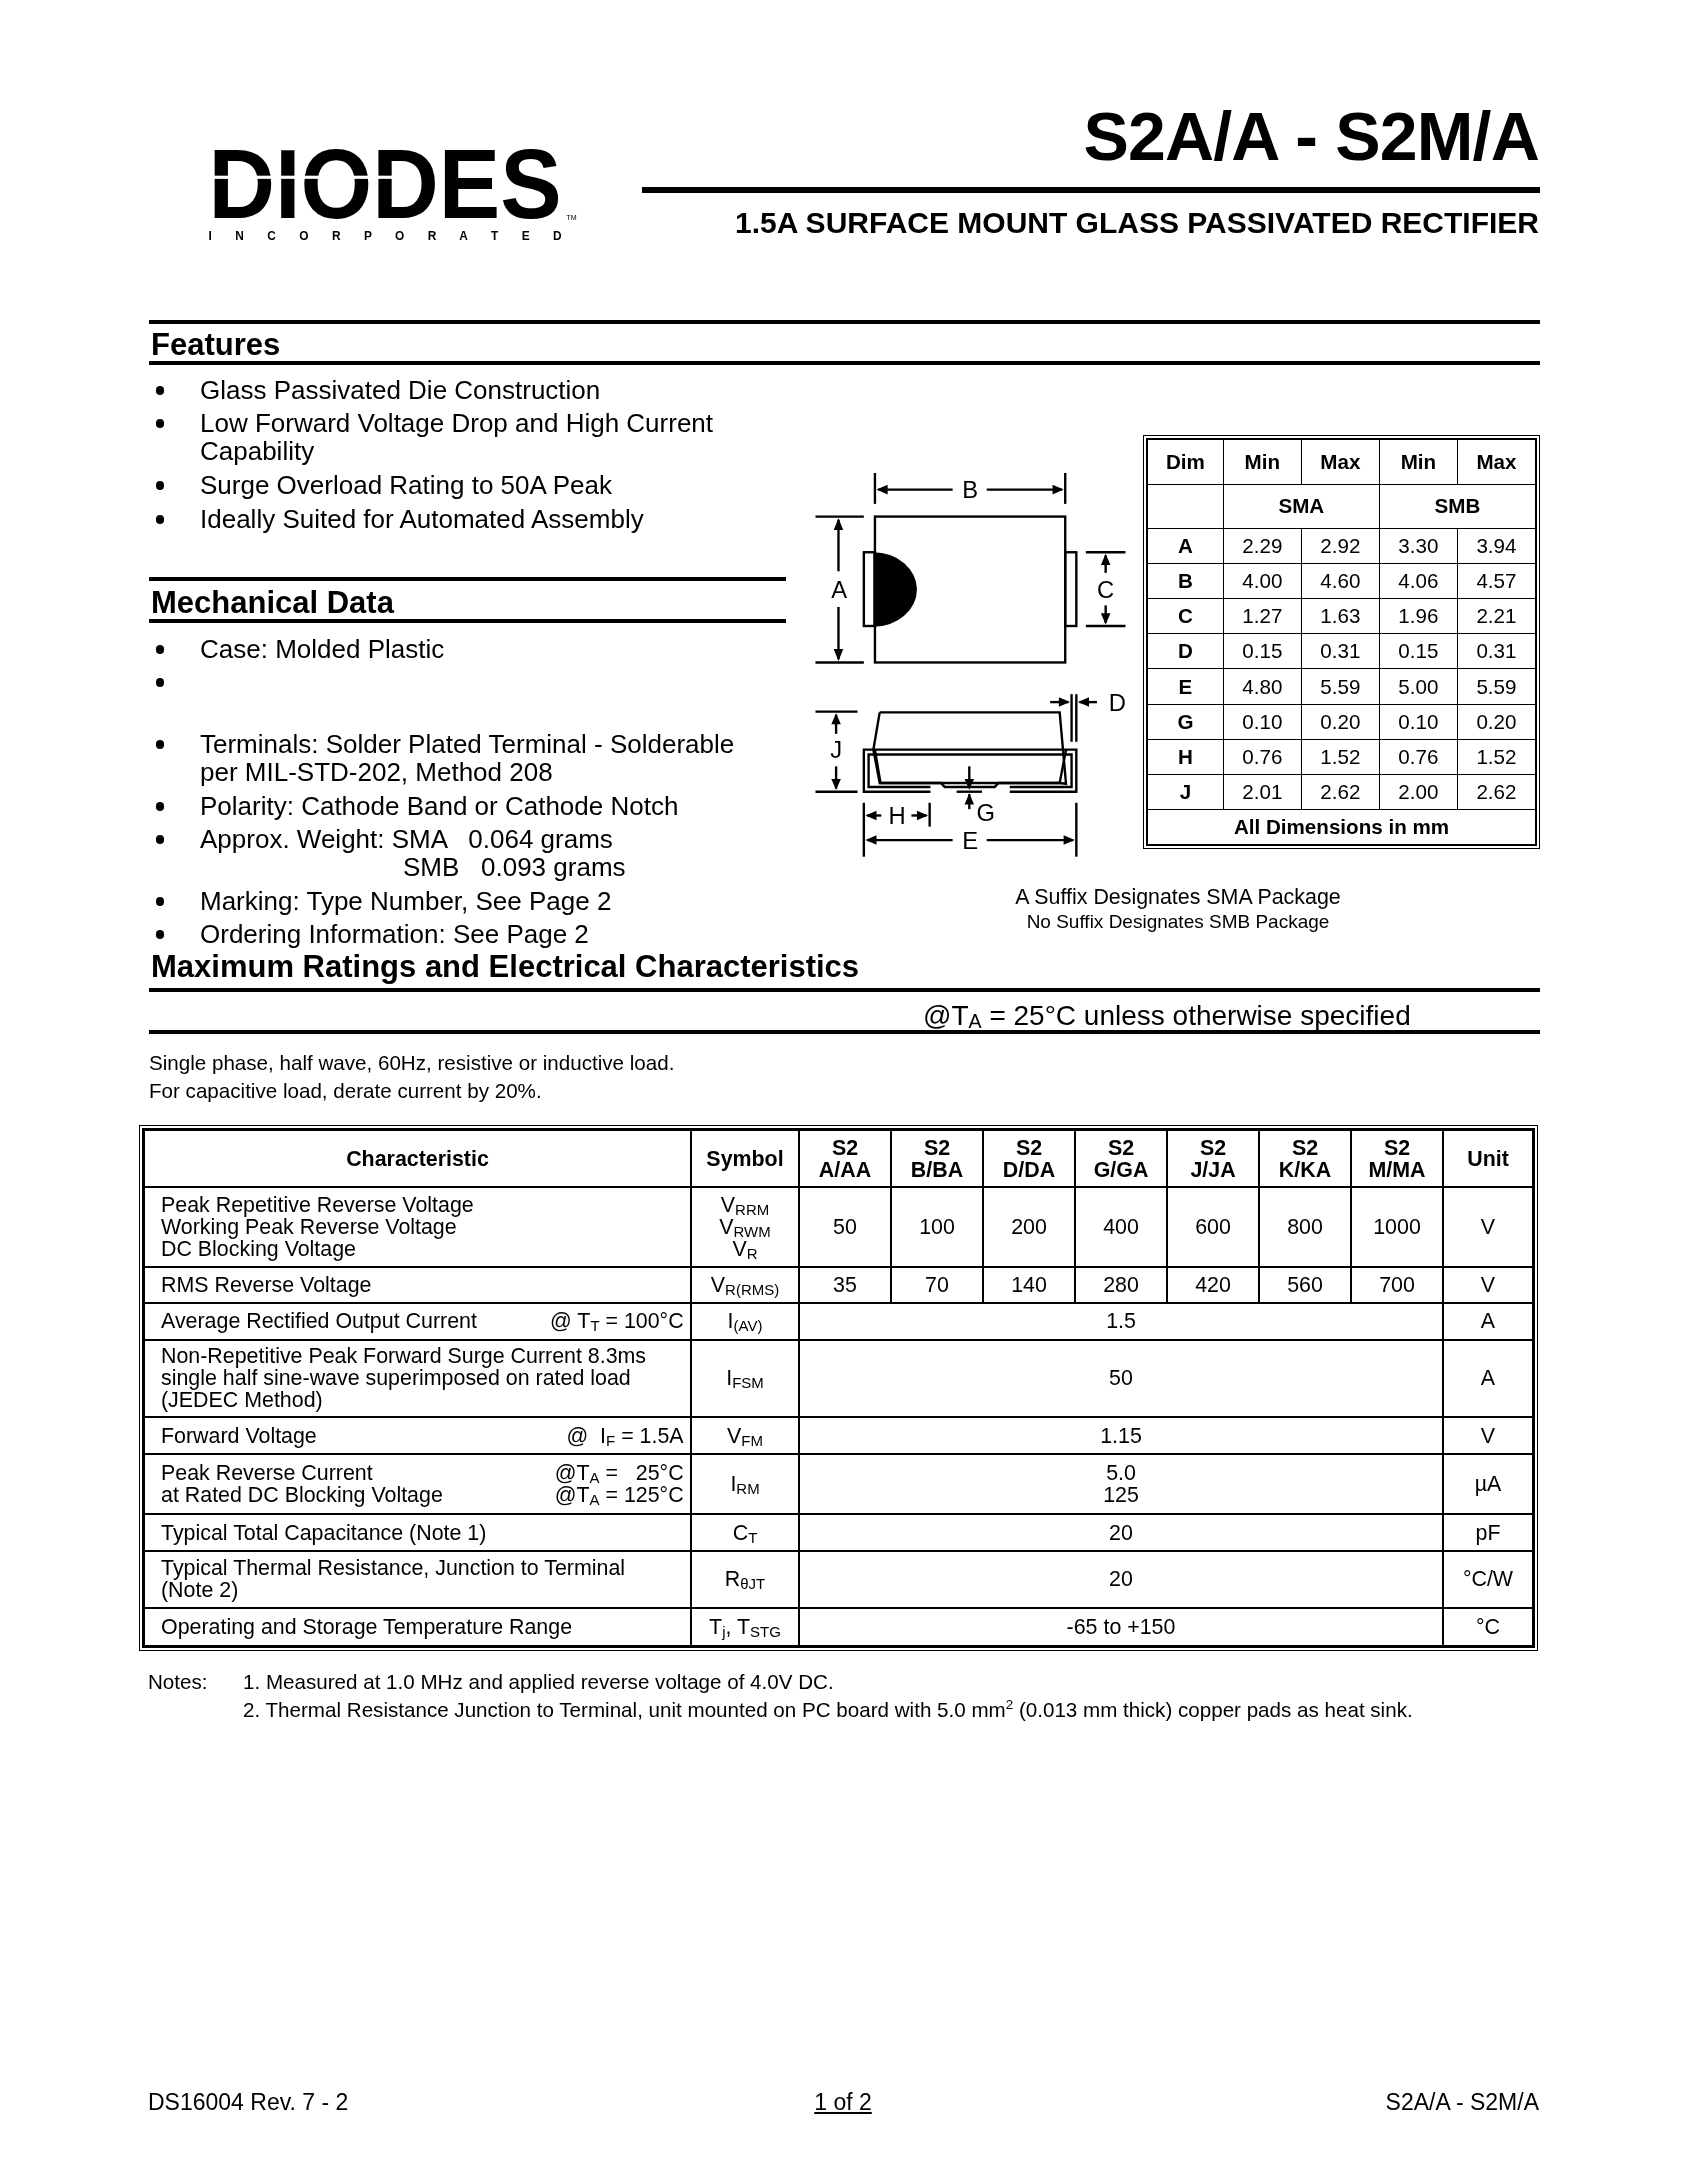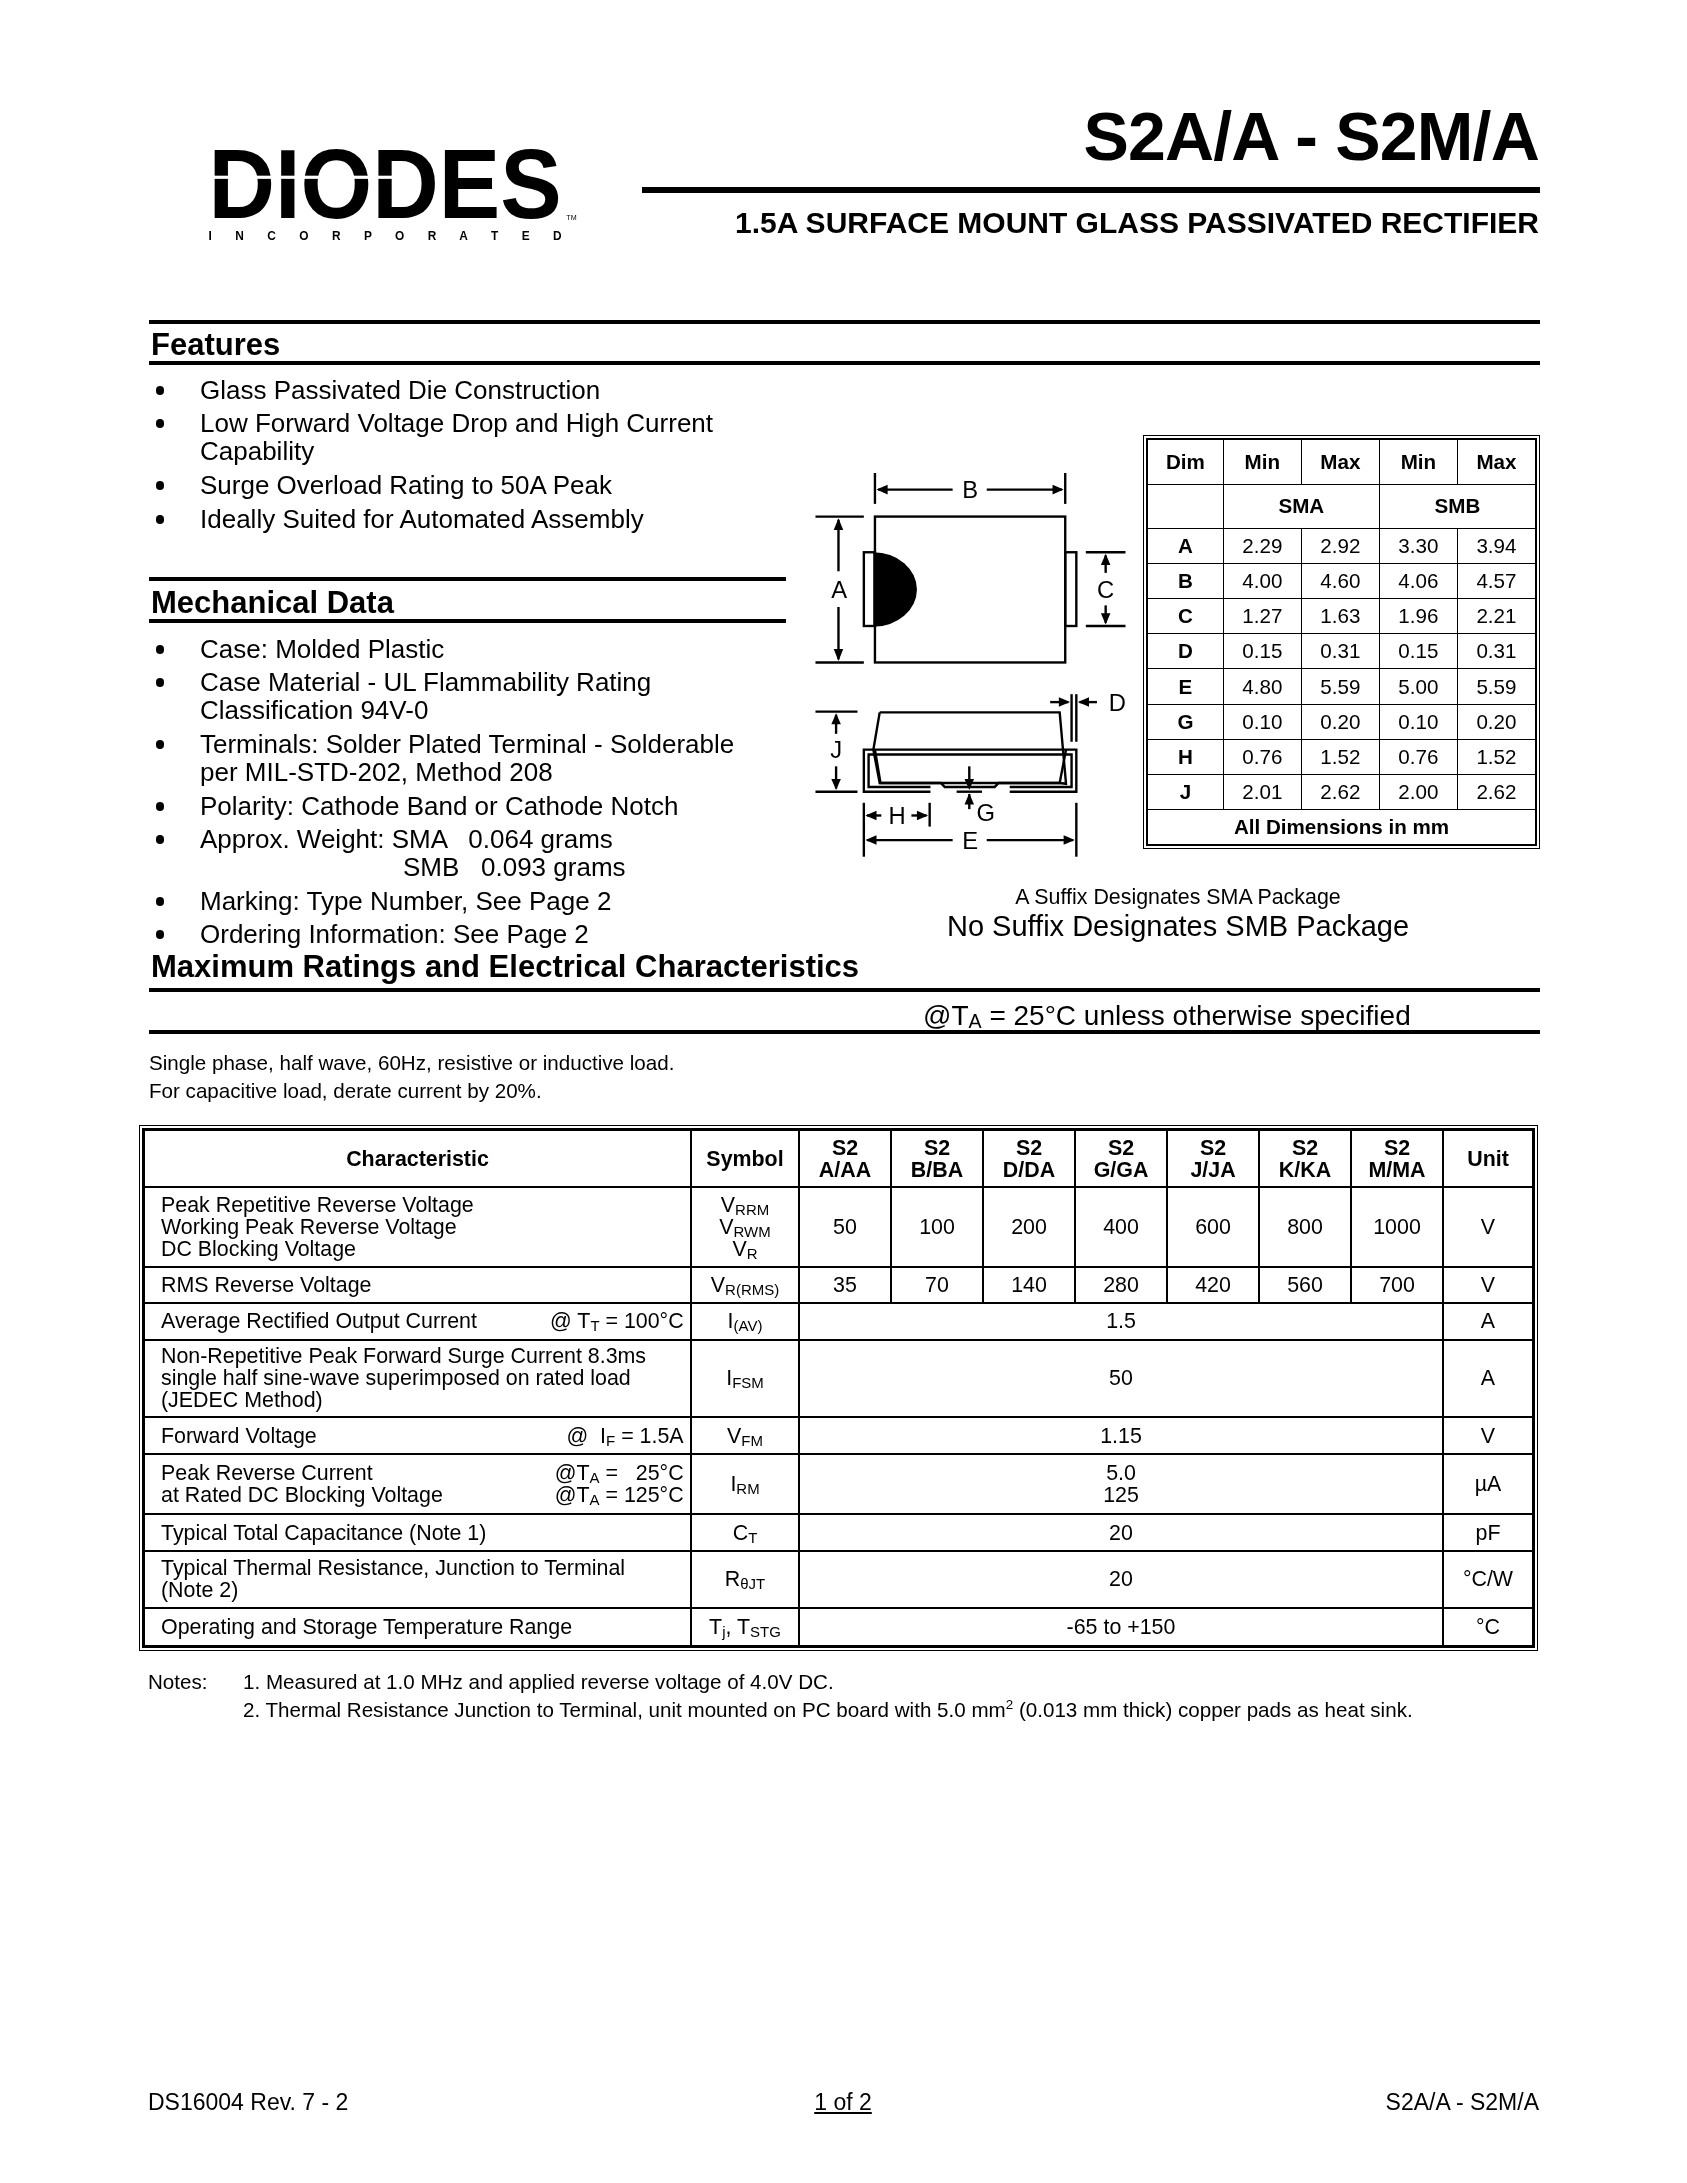--- a/index.html
+++ b/index.html
@@ -66,21 +66,21 @@
   <li style="height:34px;"><span class="dot"></span><span>Surge Overload Rating to 50A Peak</span></li>
   <li style="height:33px;"><span class="dot"></span><span>Ideally Suited for Automated Assembly</span></li>
 </ul>
 
 <div class="rule" style="left:149px; top:577px; width:637px; height:4px;"></div>
 <div class="sec-head" style="left:151px; top:587px;">Mechanical Data</div>
 <div class="rule" style="left:149px; top:619px; width:637px; height:4px;"></div>
 
 <ul class="bullets" style="left:151px; top:635px; width:635px;">
   <li style="height:33px;"><span class="dot"></span><span>Case: Molded Plastic</span></li>
-  <li style="height:62px;"><span class="dot"></span><span style="display:inline-block; width:508px;">Case Material - UL Flammability Rating Classification 94V-0</span></li>
+  <li style="height:62px;"><span class="dot"></span></li>
   <li style="height:62px;"><span class="dot"></span><span style="display:inline-block; width:572px;">Terminals: Solder Plated Terminal - Solderable per MIL-STD-202, Method 208</span></li>
   <li style="height:33px;"><span class="dot"></span><span>Polarity: Cathode Band or Cathode Notch</span></li>
   <li style="height:62px;"><span class="dot"></span><span style="white-space:pre;">Approx. Weight: SMA   0.064 grams</span><br><span style="white-space:pre; padding-left:203px;">SMB   0.093 grams</span></li>
   <li style="height:33px;"><span class="dot"></span><span>Marking: Type Number, See Page 2</span></li>
   <li style="height:33px;"><span class="dot"></span><span>Ordering Information: See Page 2</span></li>
 </ul>
 
 <div class="abs" style="left:802px; top:460px; width:333px; height:397px;">
   <svg width="333" height="397" viewBox="0 0 420 500" font-family="Liberation Sans, sans-serif" font-size="30">
     <g stroke="#000" stroke-width="3" fill="none">
@@ -237,21 +237,21 @@
           <td>2.62</td>
         </tr>
     <tr>
           <th colspan="5">All Dimensions in mm</th>
         </tr>
   </tbody>
     </table>
 </div>
 
 <div class="txt" style="left:1178px; top:887px; transform:translateX(-50%); font-size:21.4px;">A Suffix Designates SMA Package</div>
-<div class="txt" style="left:1178px; top:912px; transform:translateX(-50%); font-size:29px;">No Suffix Designates SMB Package</div>
+<div class="txt" style="left:1178px; top:912px; transform:translateX(-50%); font-size:19px;">No Suffix Designates SMB Package</div>
 
 <div class="rule" style="left:149px; top:988px; width:1391px; height:4px;"></div>
 <div class="sec-head" style="left:151px; top:951px;">Maximum Ratings and Electrical Characteristics</div>
 <div class="txt" style="left:923px; top:1002px; font-size:28px;">
   <span>@T</span><sub>A</sub><span> = 25°C unless otherwise specified</span>
 </div>
 <div class="rule" style="left:149px; top:1030px; width:1391px; height:4px;"></div>
 
 <div class="txt" style="left:149px; top:1053px;">Single phase, half wave, 60Hz, resistive or inductive load.</div>
 <div class="txt" style="left:149px; top:1081px;">For capacitive load, derate current by 20%.</div>

